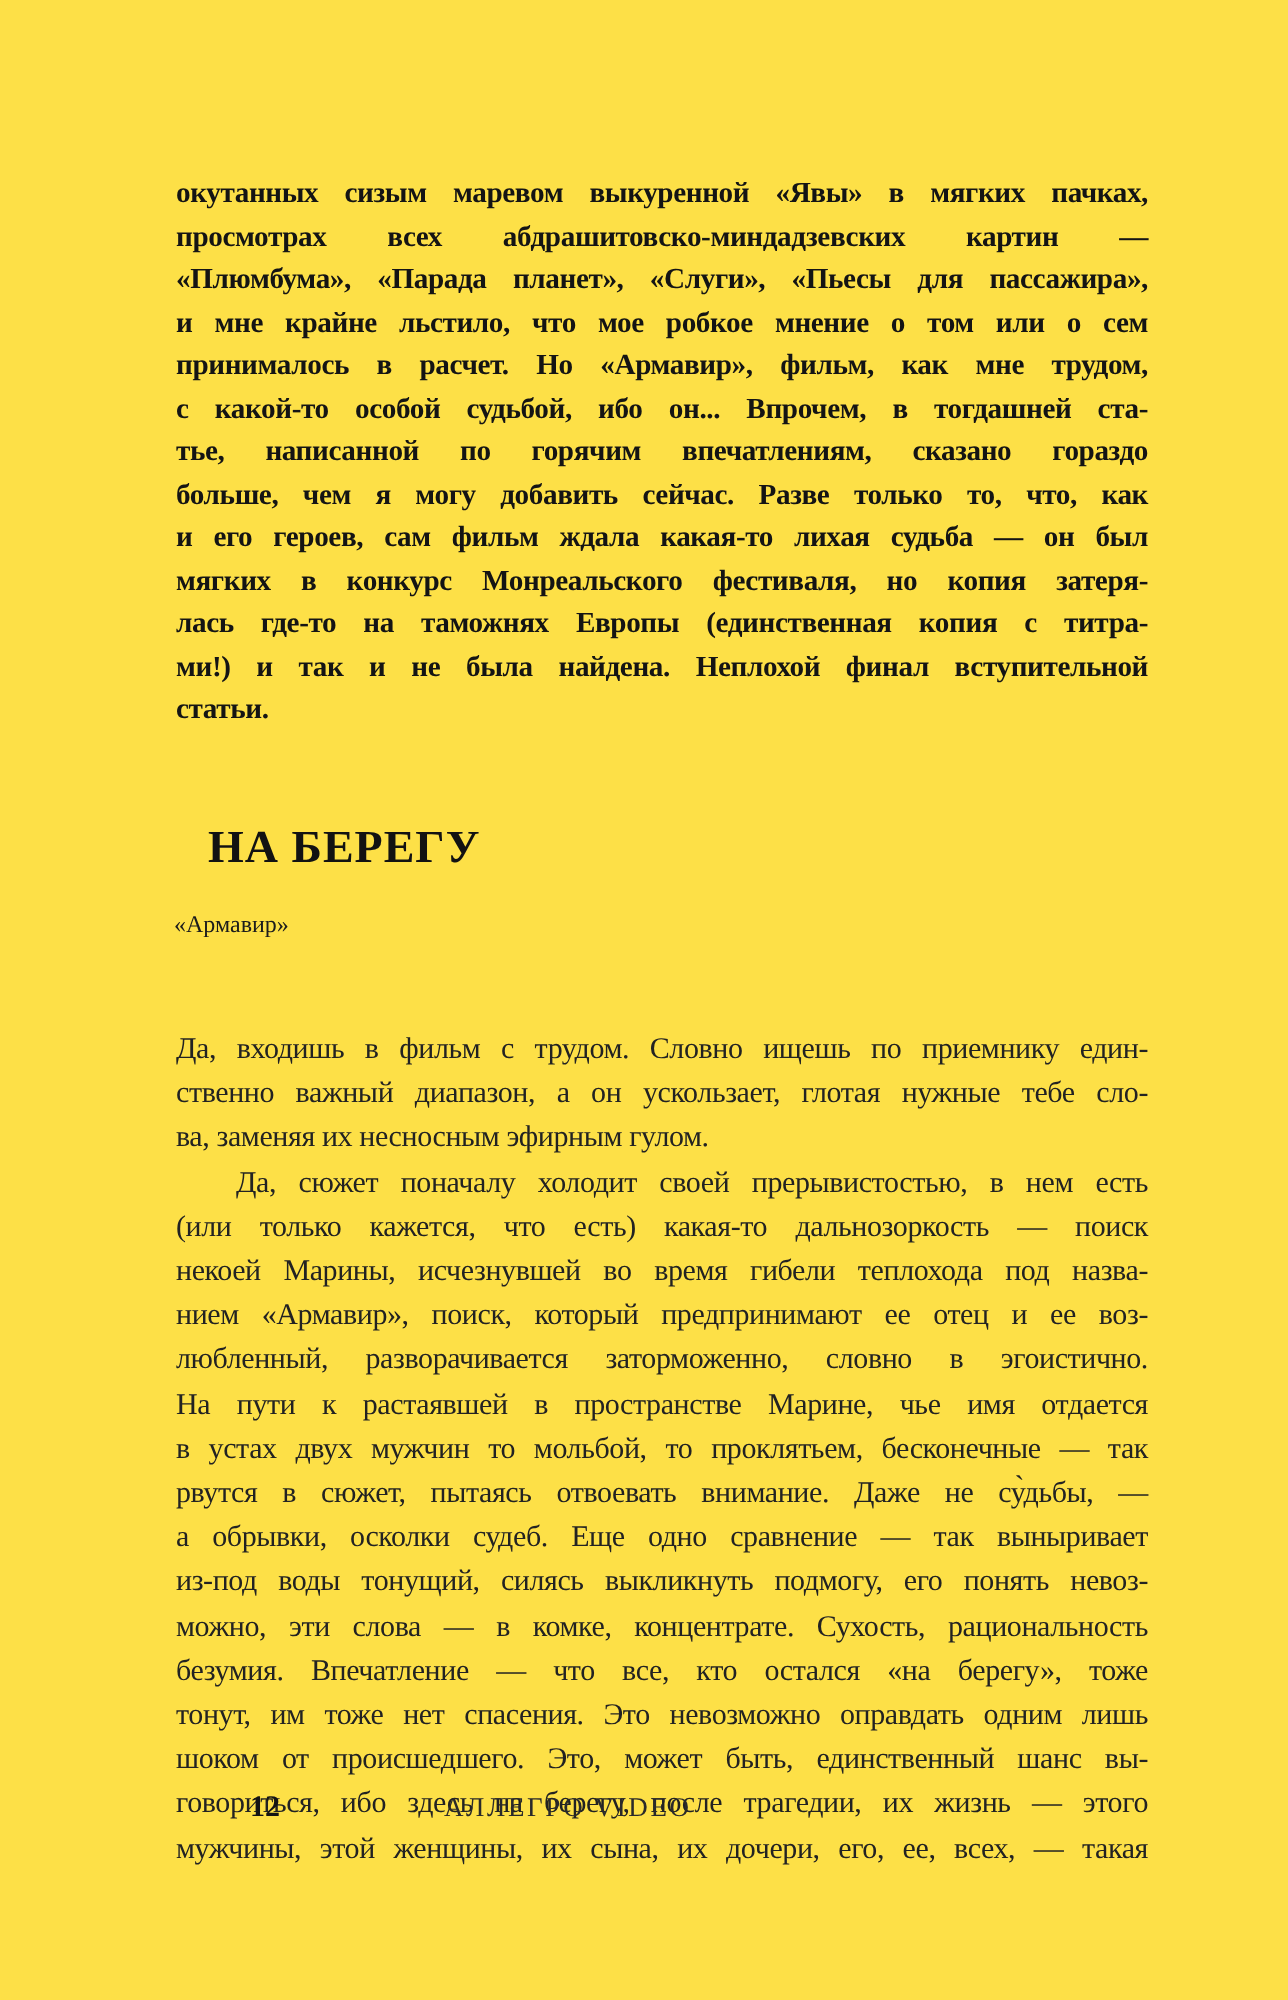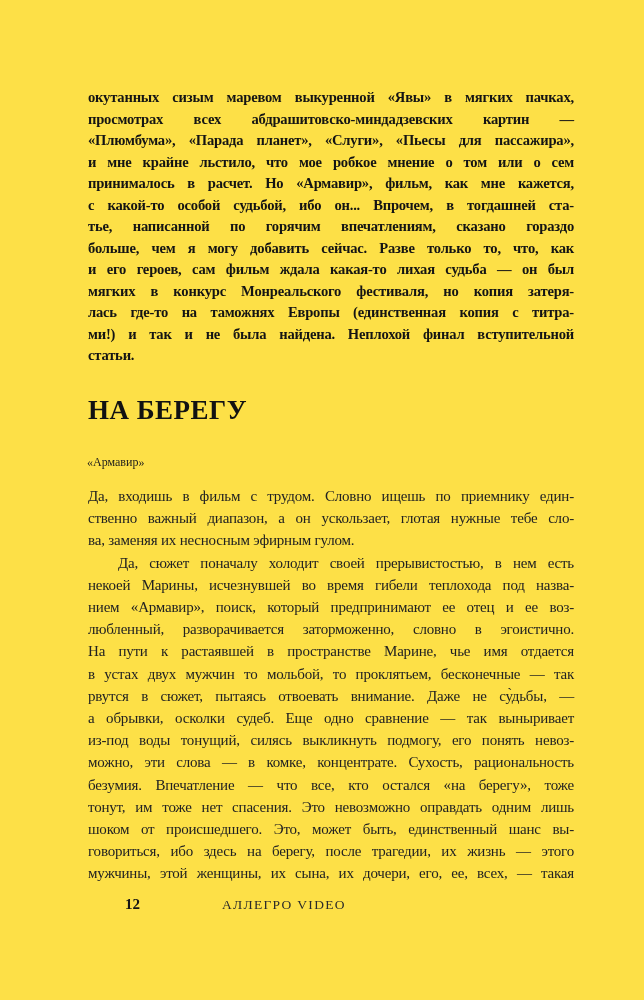--- a/index.html
+++ b/index.html
@@ -35,39 +35,39 @@
     font-size: 14.6px;
     font-weight: 700;
     letter-spacing: -0.2px;
     line-height: 21.5px;
     color: #141414;
   }
   .chapter-title {
     position: absolute;
     left: 88px;
     top: 395px;
-    margin: 0;
-    font-size: 27px;
+    margin: 16px;
+    font-size: 23px;
     font-weight: 700;
     letter-spacing: 0.5px;
     color: #121212;
   }
   .chapter-subtitle {
     position: absolute;
     left: 87px;
     top: 426px;
     font-size: 12px;
     font-weight: 400;
     color: #1c1c1c;
     margin-top: 29px;
   }
   .body-text {
     position: absolute;
     left: 88px;
-    top: 485px;
+    top: 514px;
     width: 486px;
     font-size: 15px;
     font-weight: 400;
     letter-spacing: -0.2px;
     line-height: 22.2px;
     color: #222222;
   }
   .footer {
     position: absolute;
     left: 125px;
@@ -92,21 +92,21 @@
 </head>
 <body>
 
 <div class="page">
 
   <div class="intro para">
       <div class="line">окутанных сизым маревом выкуренной «Явы» в мягких пачках,</div>
       <div class="line">просмотрах всех абдрашитовско-миндадзевских картин —</div>
       <div class="line">«Плюмбума», «Парада планет», «Слуги», «Пьесы для пассажира»,</div>
       <div class="line">и мне крайне льстило, что мое робкое мнение о том или о сем</div>
-      <div class="line">принималось в расчет. Но «Армавир», фильм, как мне кажется,</div>
+      <div class="line">принималось в расчет. Но «Армавир», фильм, как мне трудом,</div>
       <div class="line">с какой-то особой судьбой, ибо он... Впрочем, в тогдашней ста-</div>
       <div class="line">тье, написанной по горячим впечатлениям, сказано гораздо</div>
       <div class="line">больше, чем я могу добавить сейчас. Разве только то, что, как</div>
       <div class="line">и его героев, сам фильм ждала какая-то лихая судьба — он был</div>
       <div class="line">мягких в конкурс Монреальского фестиваля, но копия затеря-</div>
       <div class="line">лась где-то на таможнях Европы (единственная копия с титра-</div>
       <div class="line">ми!) и так и не была найдена. Неплохой финал вступительной</div>
       <div class="line flush">статьи.</div>
     </div>
 
@@ -115,20 +115,21 @@
   <div class="chapter-subtitle">«Армавир»</div>
 
   <div class="body-text">
     <div class="para">
         <div class="line">Да, входишь в фильм с трудом. Словно ищешь по приемнику един-</div>
         <div class="line">ственно важный диапазон, а он ускользает, глотая нужные тебе сло-</div>
         <div class="line flush">ва, заменяя их несносным эфирным гулом.</div>
       </div>
     <div class="para">
         <div class="line indent">Да, сюжет поначалу холодит своей прерывистостью, в нем есть</div>
+        <div class="line">(или только кажется, что есть) какая-то дальнозоркость — поиск</div>
         <div class="line">некоей Марины, исчезнувшей во время гибели теплохода под назва-</div>
         <div class="line">нием «Армавир», поиск, который предпринимают ее отец и ее воз-</div>
         <div class="line">любленный, разворачивается заторможенно, словно в эгоистично.</div>
         <div class="line">На пути к растаявшей в пространстве Марине, чье имя отдается</div>
         <div class="line">в устах двух мужчин то мольбой, то проклятьем, бесконечные — так</div>
         <div class="line">рвутся в сюжет, пытаясь отвоевать внимание. Даже не су̀дьбы, —</div>
         <div class="line">а обрывки, осколки судеб. Еще одно сравнение — так выныривает</div>
         <div class="line">из-под воды тонущий, силясь выкликнуть подмогу, его понять невоз-</div>
         <div class="line">можно, эти слова — в комке, концентрате. Сухость, рациональность</div>
         <div class="line">безумия. Впечатление — что все, кто остался «на берегу», тоже</div>

